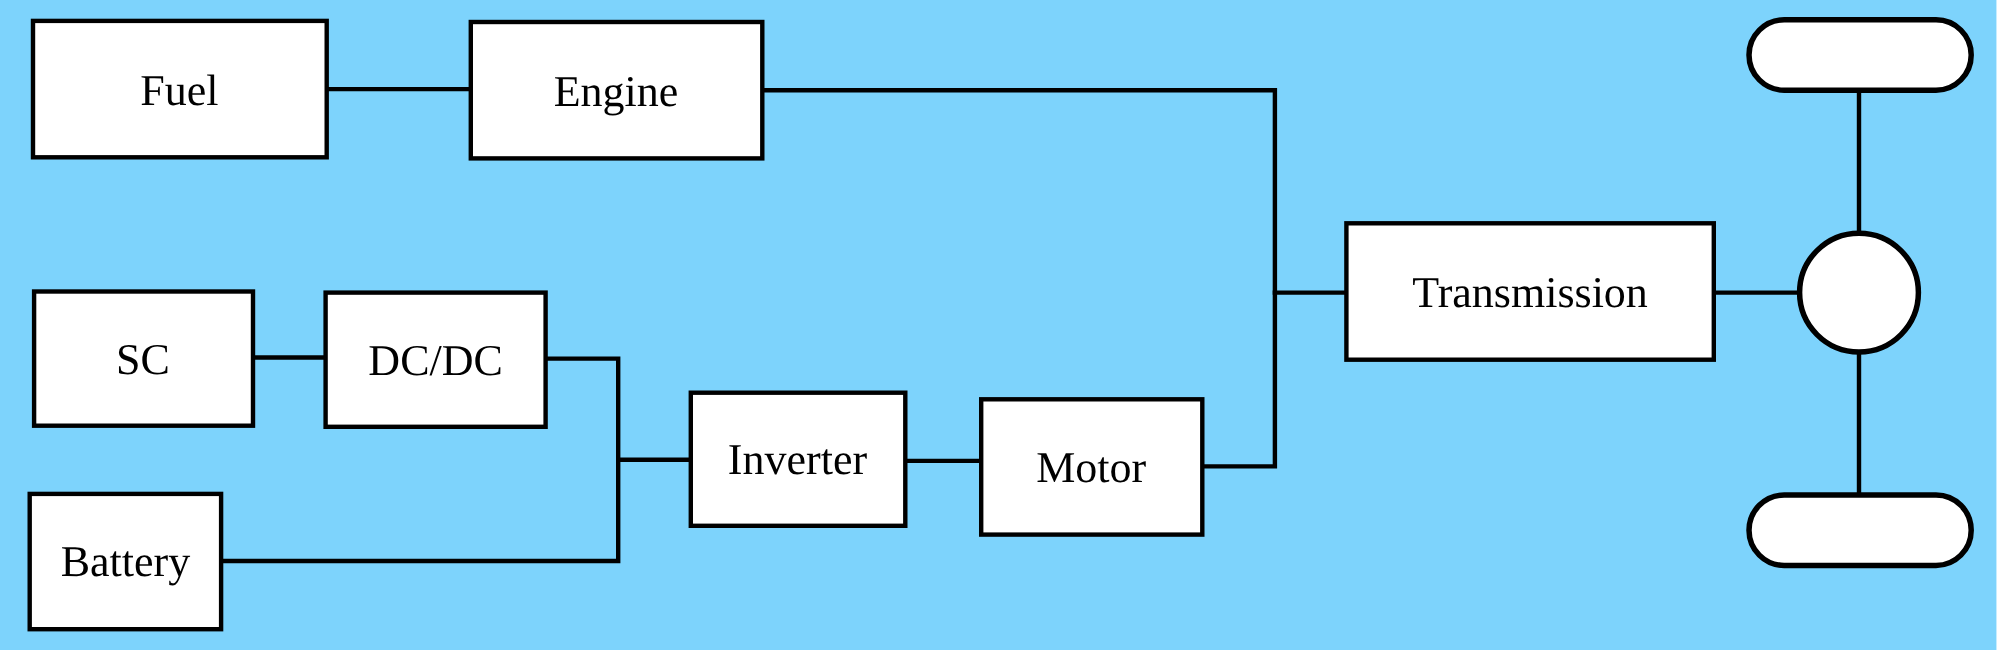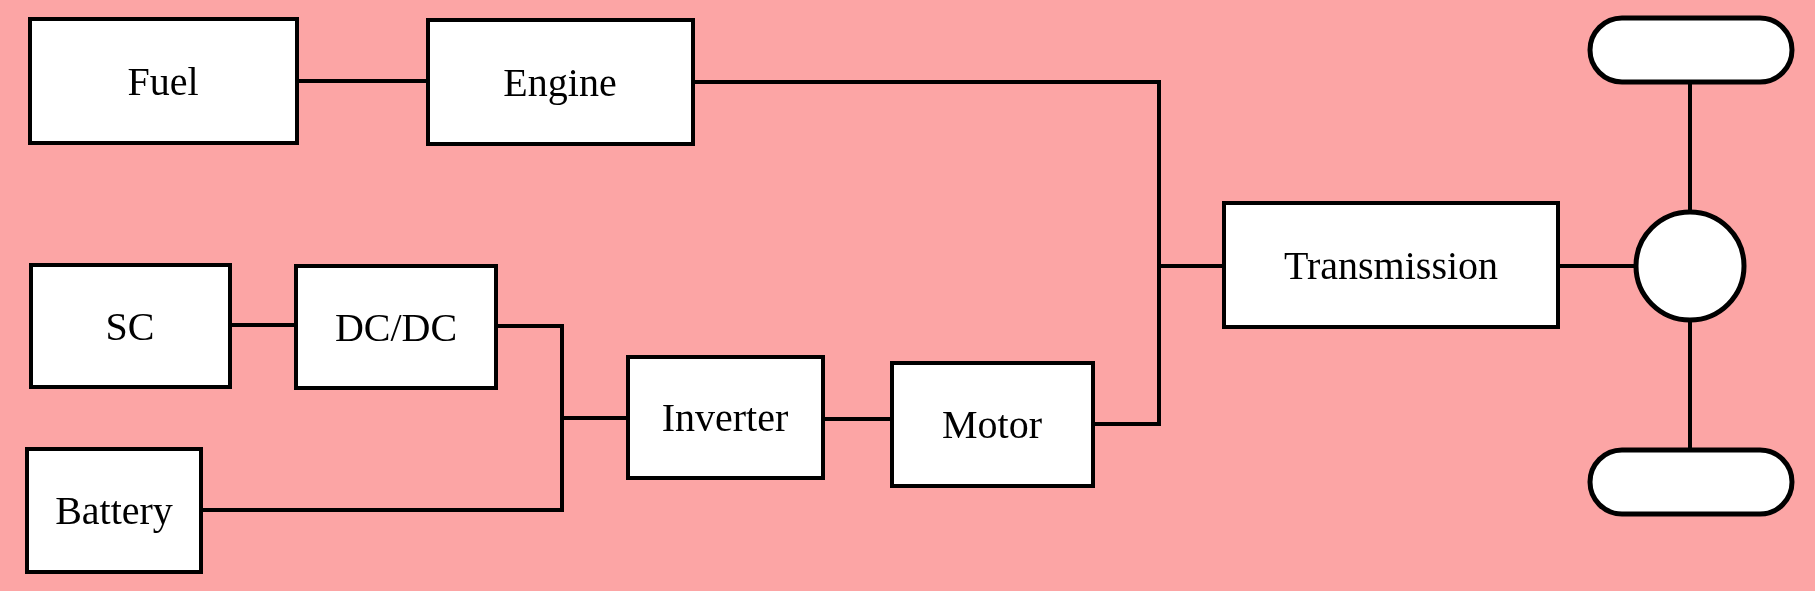--- a/index.html
+++ b/index.html
@@ -4,21 +4,21 @@
 <style>
   html, body {
     margin: 0;
     padding: 0;
     background: #ffffff;
   }
   .canvas {
     position: relative;
     width: 1815px;
     height: 591px;
-    background: #fca5a5;
+    background: #7dd3fc;
     overflow: hidden;
   }
   svg { display: block; }
   .block-label {
     font-family: "Liberation Serif", "DejaVu Serif", serif;
     font-size: 40px;
     fill: #000000;
   }
 </style>
 </head>

